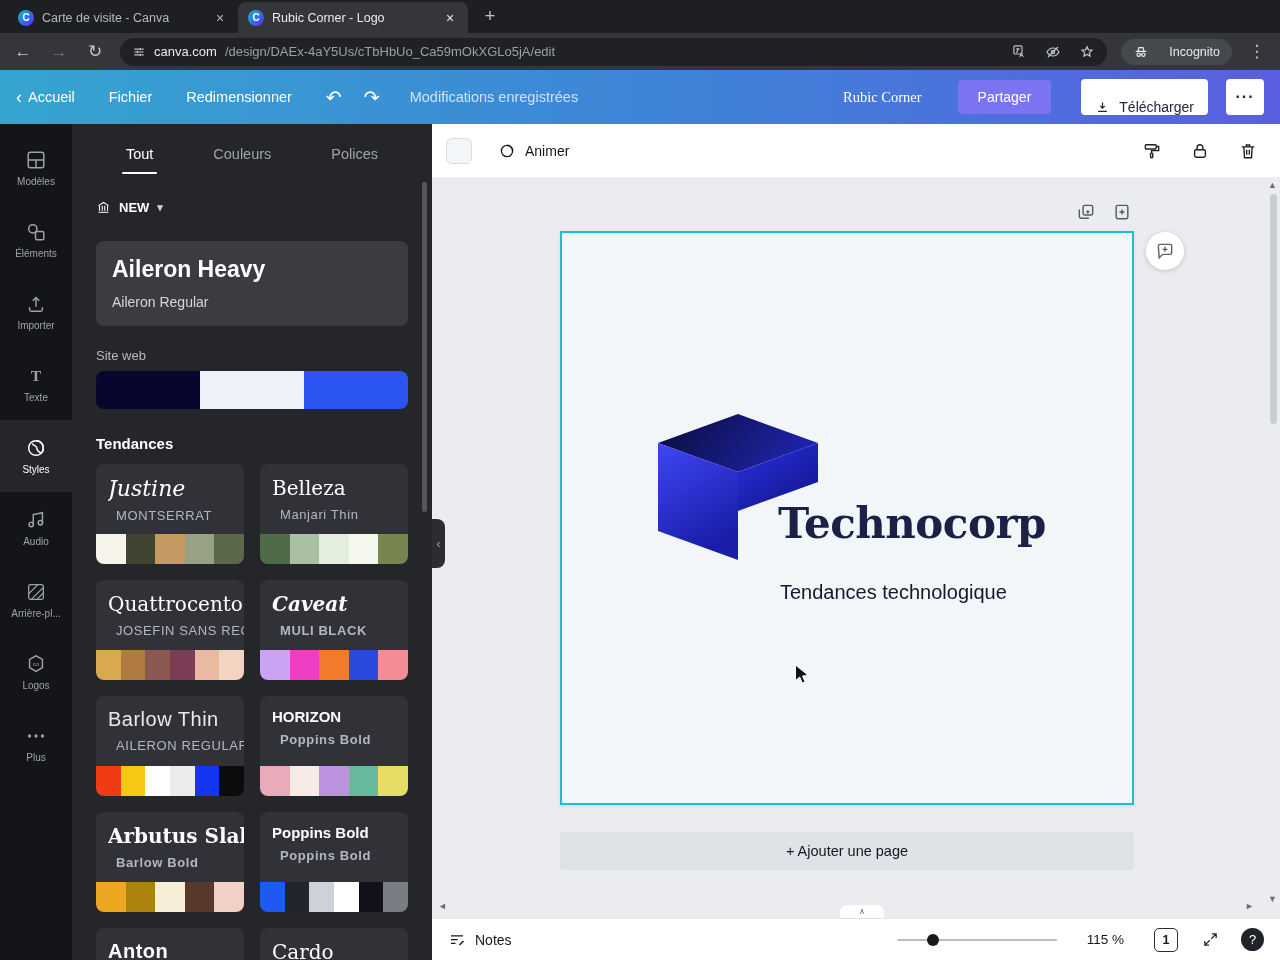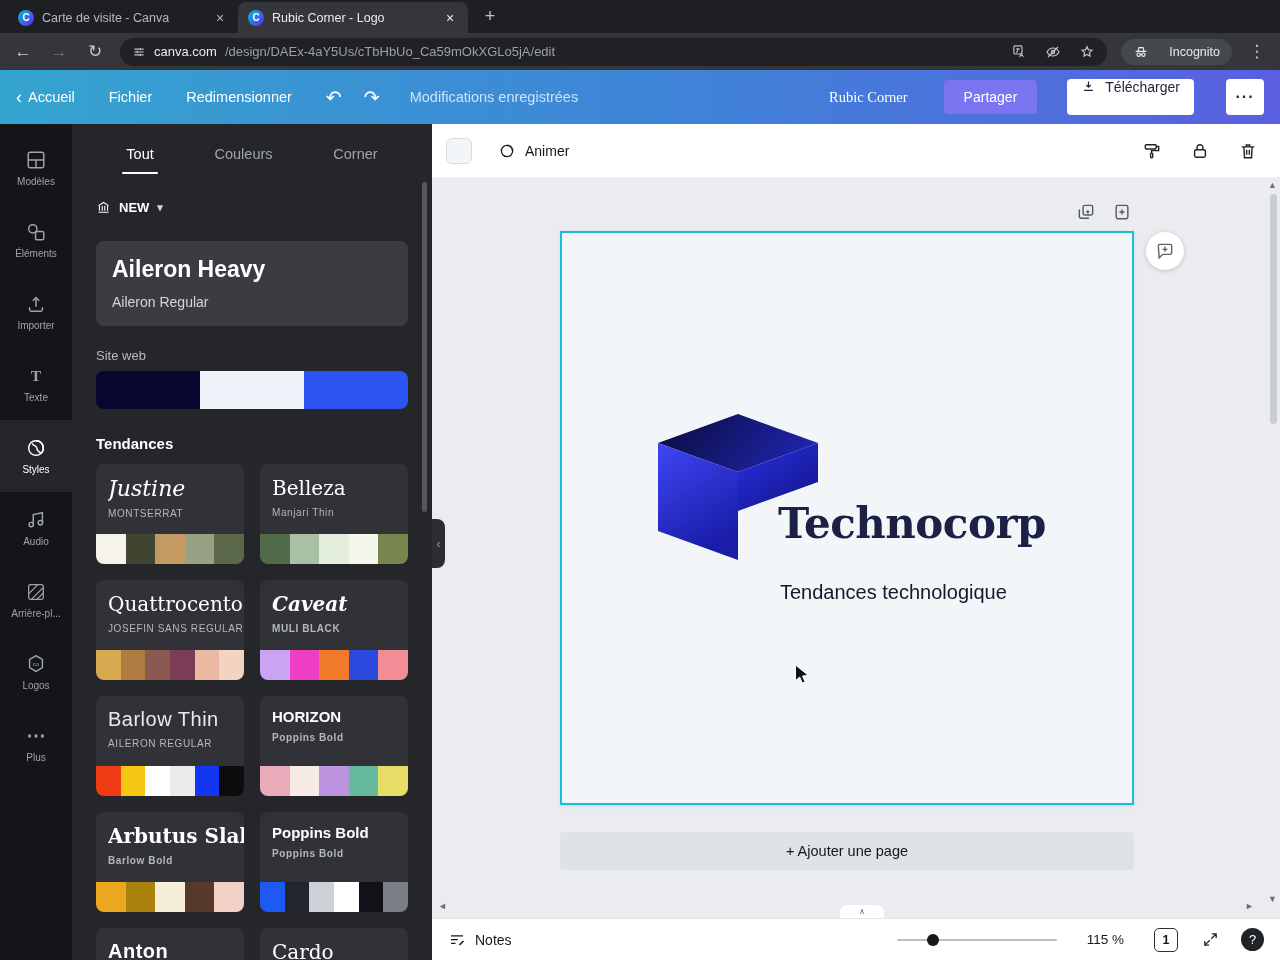--- a/index.html
+++ b/index.html
@@ -29,21 +29,21 @@
 
   
   .appheader { position:absolute; left:0; top:70px; width:1280px; height:54px; background:linear-gradient(90deg,#35a4cf 0%,#3f82d8 55%,#5a5fe0 100%); display:flex; align-items:center; color:#fff; padding:0 16px; font-size:14.5px; }
   .hdr-item { display:flex; align-items:center; gap:6px; margin-right:34px; white-space:nowrap; }
   .hdr-chevron { font-size:18px; line-height:1; }
   .undo-redo { font-size:19px; margin-right:22px; }
   .saved-status { color:rgba(255,255,255,0.75); margin-left:8px; }
   .hdr-spacer { flex:1; }
   .design-name { margin-right:36px;font-family:Liberation Serif, serif; }
   .share-btn { height:34px; padding:0 20px; border-radius:4px; color:#fff; font-size:14px; display:flex; align-items:center; margin-right:30px; }
-  .download-btn { height:36px; padding:0 14px; border-radius:4px; background:#fff; color:#23263a; font-size:14px; display:flex; align-items:flex-start; gap:9px; margin-right:32px; }
+  .download-btn { height:36px; padding:0 14px; border-radius:4px; background:#fff; color:#23263a; font-size:14px; display:flex; align-items:flex-end; gap:9px; margin-right:18px; }
   .more-btn { width:38px; height:36px; border-radius:4px; background:#fff; color:#23263a; font-size:16px; font-weight:bold; display:flex; align-items:center; justify-content:center; letter-spacing:1px; }
 
   
   .sidebar { position:absolute; left:0; top:124px; width:72px; bottom:0; background:#141518; display:flex; flex-direction:column; padding-top:8px; }
   .side-item { height:72px; display:flex; flex-direction:column; align-items:center; justify-content:center; gap:5px; color:#9fa3a9; font-size:10px; }
   .side-item.active { color:#ffffff; background:#252629; }
   .side-item svg { width:22px; height:22px; }
 
   
   .panel { position:absolute; left:72px; top:124px; width:360px; bottom:0; background:#252629; color:#fff; overflow:hidden; }
@@ -57,21 +57,21 @@
   .font-card .primary { font-size:23px; font-weight:700; }
   .font-card .secondary { font-size:14px; color:#d4d6da; margin-top:11px; }
   .site-label { margin:22px 24px 0; font-size:13px; color:#b7bac0; }
   .site-strip { margin:8px 24px 0; height:38px; border-radius:8px; overflow:hidden; display:flex; }
   .site-strip .swatch { flex:1; }
   .trends-label { margin:26px 24px 0; font-size:15px; font-weight:700; }
   .cards { margin:12px 24px 0; display:grid; grid-template-columns:1fr 1fr; grid-auto-rows:100px; gap:16px; }
   .scard { background:#303237; border-radius:8px; overflow:hidden; display:flex; flex-direction:column; }
   .scard-body { flex:1; padding:12px 0 0 12px; overflow:hidden; }
   .scard-name { font-size:20px; color:#fff; white-space:nowrap; overflow:hidden; }
-  .scard-sub { font-size:10px; color:#b4b7bd; margin-top:7px; letter-spacing:0.6px; white-space:nowrap; overflow:hidden; }
+  .scard-sub { font-size:13px; color:#b4b7bd; margin-top:7px; letter-spacing:0.6px; white-space:nowrap; overflow:hidden;margin-left:8px; }
   .sub-bold { font-weight:700; }
   .scard-palette { height:30px; display:flex; }
   .scard-palette .swatch { flex:1; }
   .f-script { font-family:"DejaVu Serif", serif; font-style:italic; font-size:22px; }
   .f-serif { font-family:"DejaVu Serif", serif; }
   .f-caveat { font-family:"DejaVu Serif", serif; font-style:italic; font-weight:700; }
   .f-thin { font-weight:400; letter-spacing:0.5px; color:#e8eaee; }
   .f-heavy { font-weight:700; font-size:15px; }
   .f-slab { font-family:"DejaVu Serif", serif; font-weight:700; }
   .f-anton { font-weight:700; letter-spacing:0.5px; }
@@ -290,21 +290,21 @@
         </svg>
     </span>
     <span>Plus</span>
   </div>
 </div>
 
 <div class="panel">
   <div class="panel-tabs">
     <span class="ptab active">Tout</span>
     <span class="ptab">Couleurs</span>
-    <span class="ptab">Corner</span>
+    <span class="ptab">Polices</span>
   </div>
 
   <div class="new-row">
     <span class="ico">
       <svg width="15" height="15" viewBox="0 0 24 24" fill="none" stroke="#fff" stroke-width="1.7">
           <path d="M4 9l8-5 8 5M5.5 9v8M10 9v8M14 9v8M18.5 9v8M4 19.5h16"></path>
         </svg>
     </span>
     <span>NEW</span>
     <span class="dd">▾</span>

